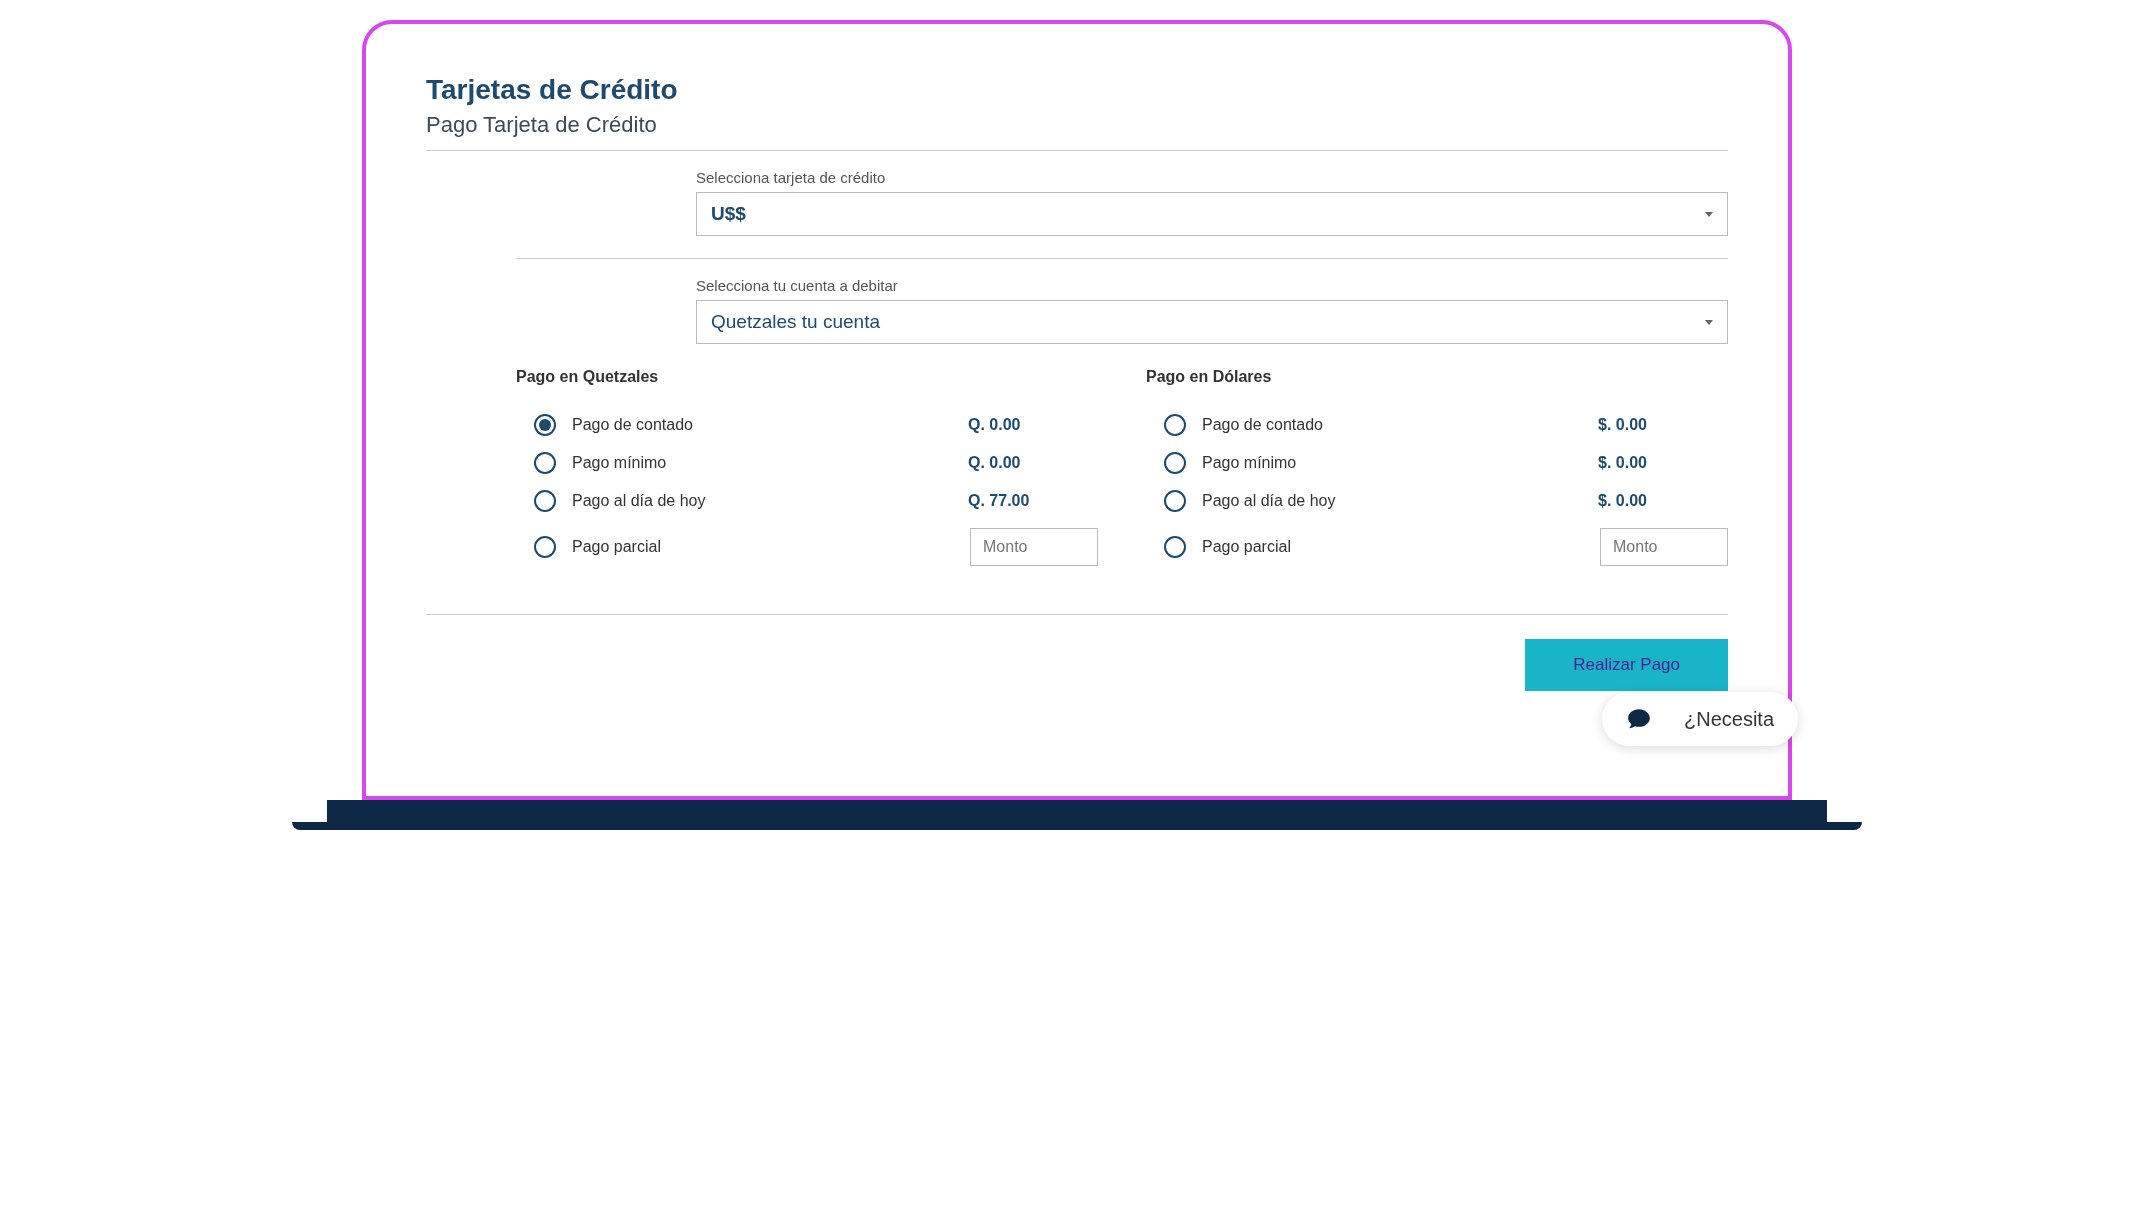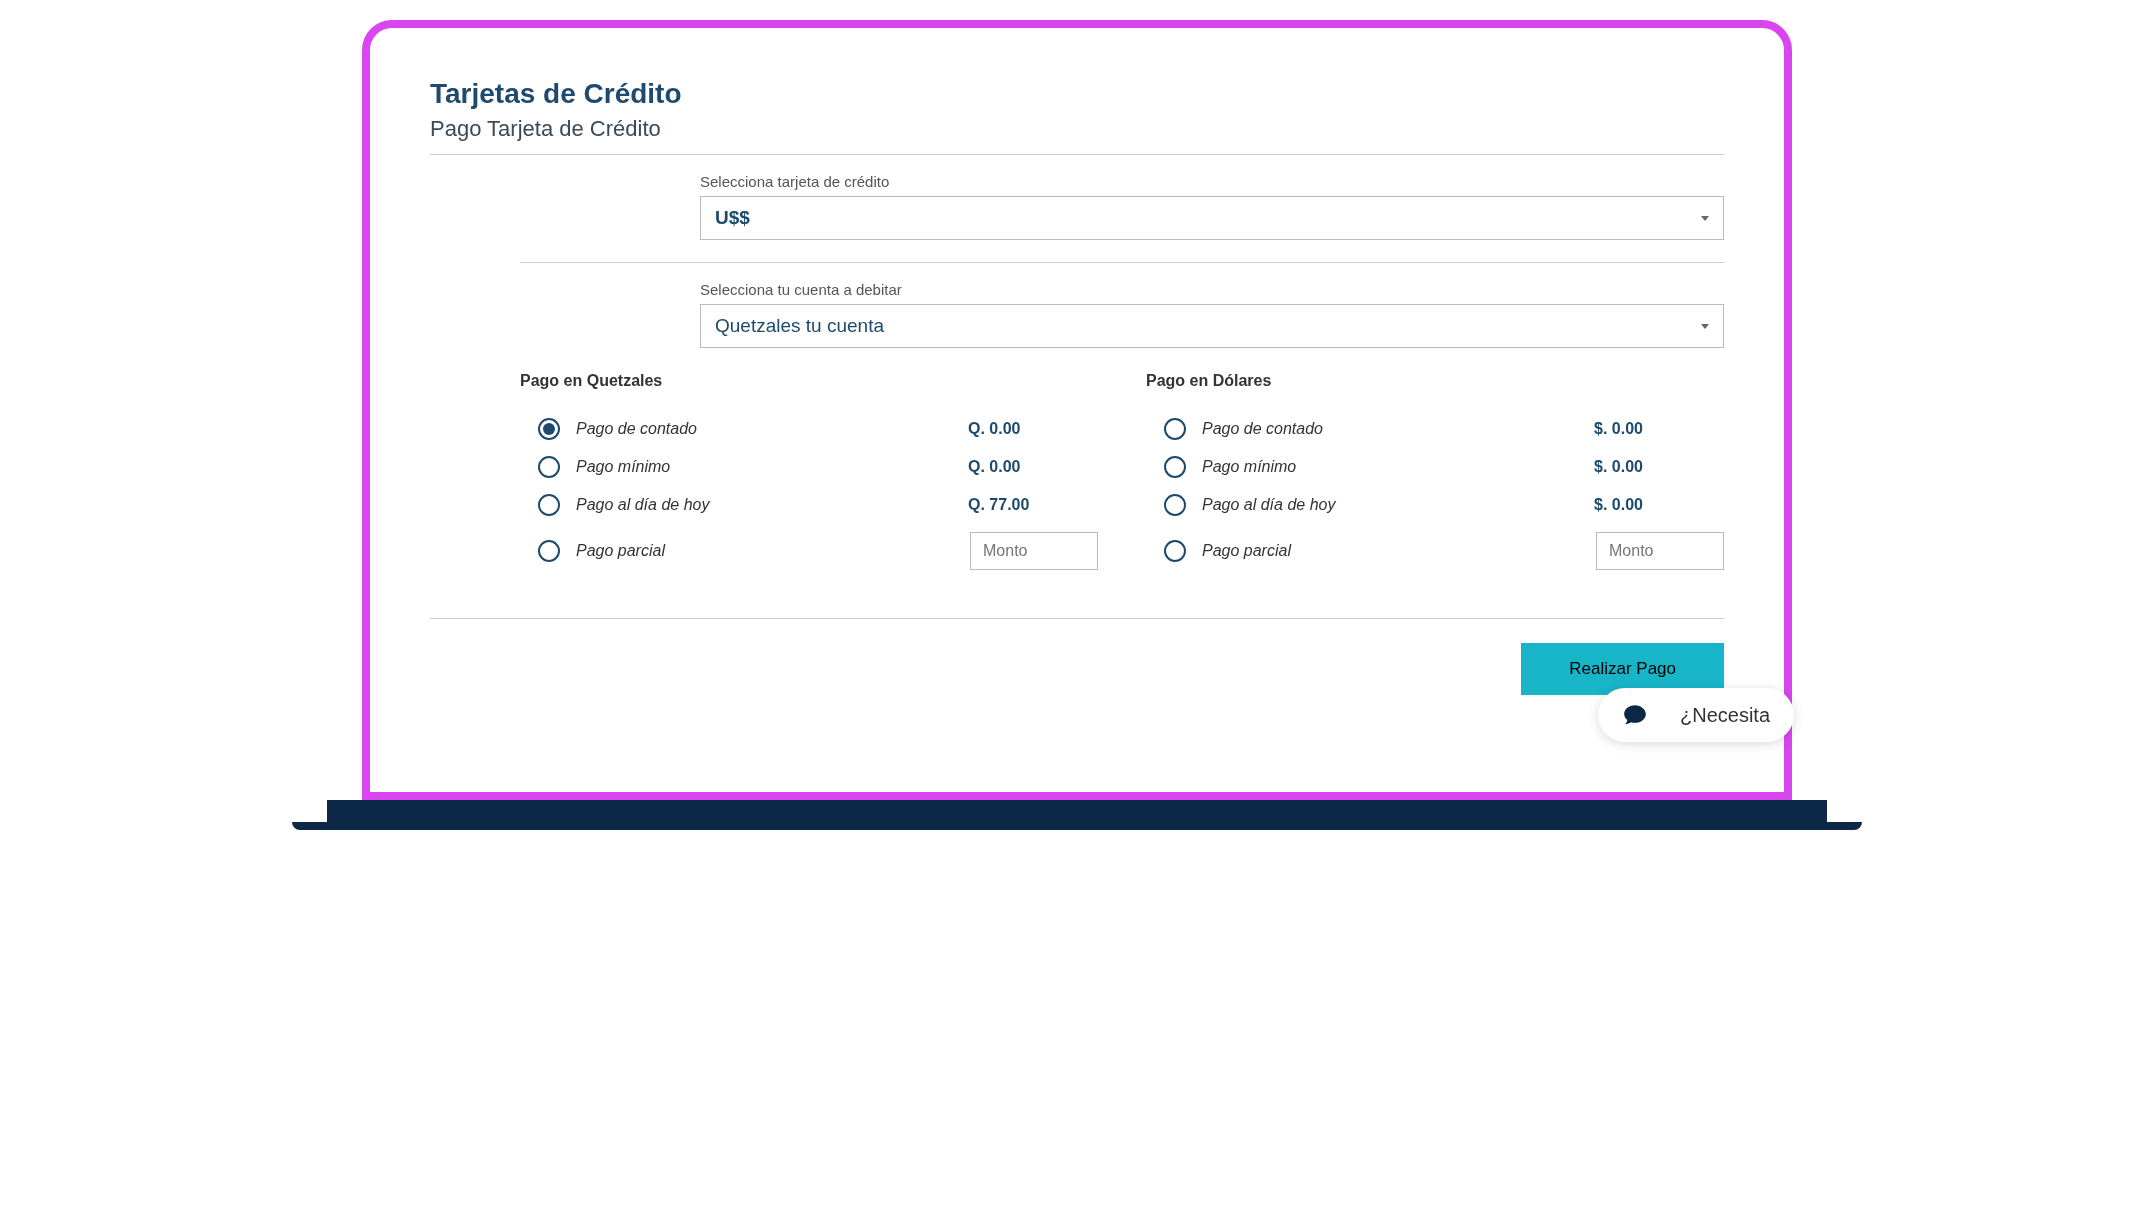--- a/index.html
+++ b/index.html
@@ -1,41 +1,41 @@
 <!DOCTYPE html>
 <html><head>
   <meta charset="utf-8">
   <style>
     * { margin: 0; padding: 0; box-sizing: border-box; font-family: -apple-system, BlinkMacSystemFont, "Segoe UI", sans-serif; }
     body { background: #fff; padding: 20px; }
-    .laptop-frame { border: 8px solid #d946ef; border-radius: 30px 30px 0 0; padding: 50px 60px 0; min-height: 780px; position: relative; max-width: 1430px; margin: 0 auto; background:#fff; }
+    .laptop-frame { border: 4px solid #d946ef; border-radius: 30px 30px 0 0; padding: 50px 60px 0; min-height: 780px; position: relative; max-width: 1430px; margin: 0 auto; background:#fff; }
     .laptop-base { max-width: 1500px; margin: 0 auto; height: 30px; background: #0d2847; border-radius: 0 0 8px 8px; position: relative; }
     .laptop-base::before { content:""; position:absolute; left:-35px; right:-35px; bottom:0; height:8px; background:#0d2847; border-radius: 0 0 8px 8px; }
     .page-title { color: #1e4a6d; font-size: 28px; font-weight: 700; margin-bottom: 6px; }
     .page-subtitle { color: #3a4a5a; font-size: 22px; font-weight: 400; padding-bottom: 12px; border-bottom: 1px solid #ccc; margin-bottom: 18px; }
     .form-area { padding-left: 270px; }
     .field-label { color: #555; font-size: 15px; margin-bottom: 6px; }
     .select-box { border: 1px solid #bbb; padding: 10px 14px; display: flex; align-items: center; justify-content: space-between; cursor: pointer; background:#fff; }
     .select-box .prefix { color: #1e4a6d; font-weight: 600; font-size: 19px; margin-right: 6px; }
     .select-box .value { color: #1e4a6d; font-weight: 600; font-size: 19px; flex:1; }
     .select-box .placeholder { color: #1e4a6d; font-size: 19px; flex:1; }
     .select-box .caret { width: 0; height: 0; border-left: 4px solid transparent; border-right: 4px solid transparent; border-top: 5px solid #666; }
     .section-divider { border: none; border-top: 1px solid #ccc; margin: 22px 0 18px -180px; }
     .columns { display: flex; gap: 48px; margin-left: -180px; margin-top: 24px; }
     .col { flex: 1; }
     .col-title { color: #333; font-size: 16px; font-weight: 700; margin-bottom: 20px; }
     .radio-row { display: flex; align-items: center; padding: 8px 0 8px 18px; }
     .radio { width: 22px; height: 22px; border: 2px solid #1e4a6d; border-radius: 50%; margin-right: 16px; display:flex; align-items:center; justify-content:center; cursor:pointer; flex-shrink:0; }
     .radio.selected::after { content:""; width: 12px; height: 12px; background:#1e4a6d; border-radius:50%; }
-    .radio-label { color: #333; font-size: 16px; flex: 1; font-style: italic; }
+    .radio-label { color: #333; font-size: 16px; flex: 1; }
     .radio-amount { color: #1e4a6d; font-weight: 700; font-size: 16px; min-width: 130px; }
     .amount-input { border: 1px solid #bbb; padding: 9px 12px; font-size: 16px; color:#999; width: 128px; }
     .bottom-divider { border: none; border-top: 1px solid #ccc; margin: 40px 0 24px; }
     .actions { display:flex; justify-content:flex-end; }
-    .pay-button { background: #18b5c9; color: #000000; border: none; padding: 16px 48px; font-size: 17px; cursor: pointer; }
+    .pay-button { background: #18b5c9; color: #4c1d95; border: none; padding: 16px 48px; font-size: 17px; cursor: pointer; }
     .chat-widget { position: absolute; right: -10px; bottom: 50px; background: #fff; border-radius: 30px; box-shadow: 0 2px 12px rgba(0,0,0,0.15); padding: 14px 24px; display:flex; align-items:center; gap:32px; cursor:pointer; }
     .chat-icon { width: 26px; height: 26px; }
     .chat-icon svg { width:100%; height:100%; fill:#0d2847; }
     .chat-text { color:#333; font-size: 20px; }
   </style>
 </head>
 <body>
 
 <div class="laptop-frame">
 

